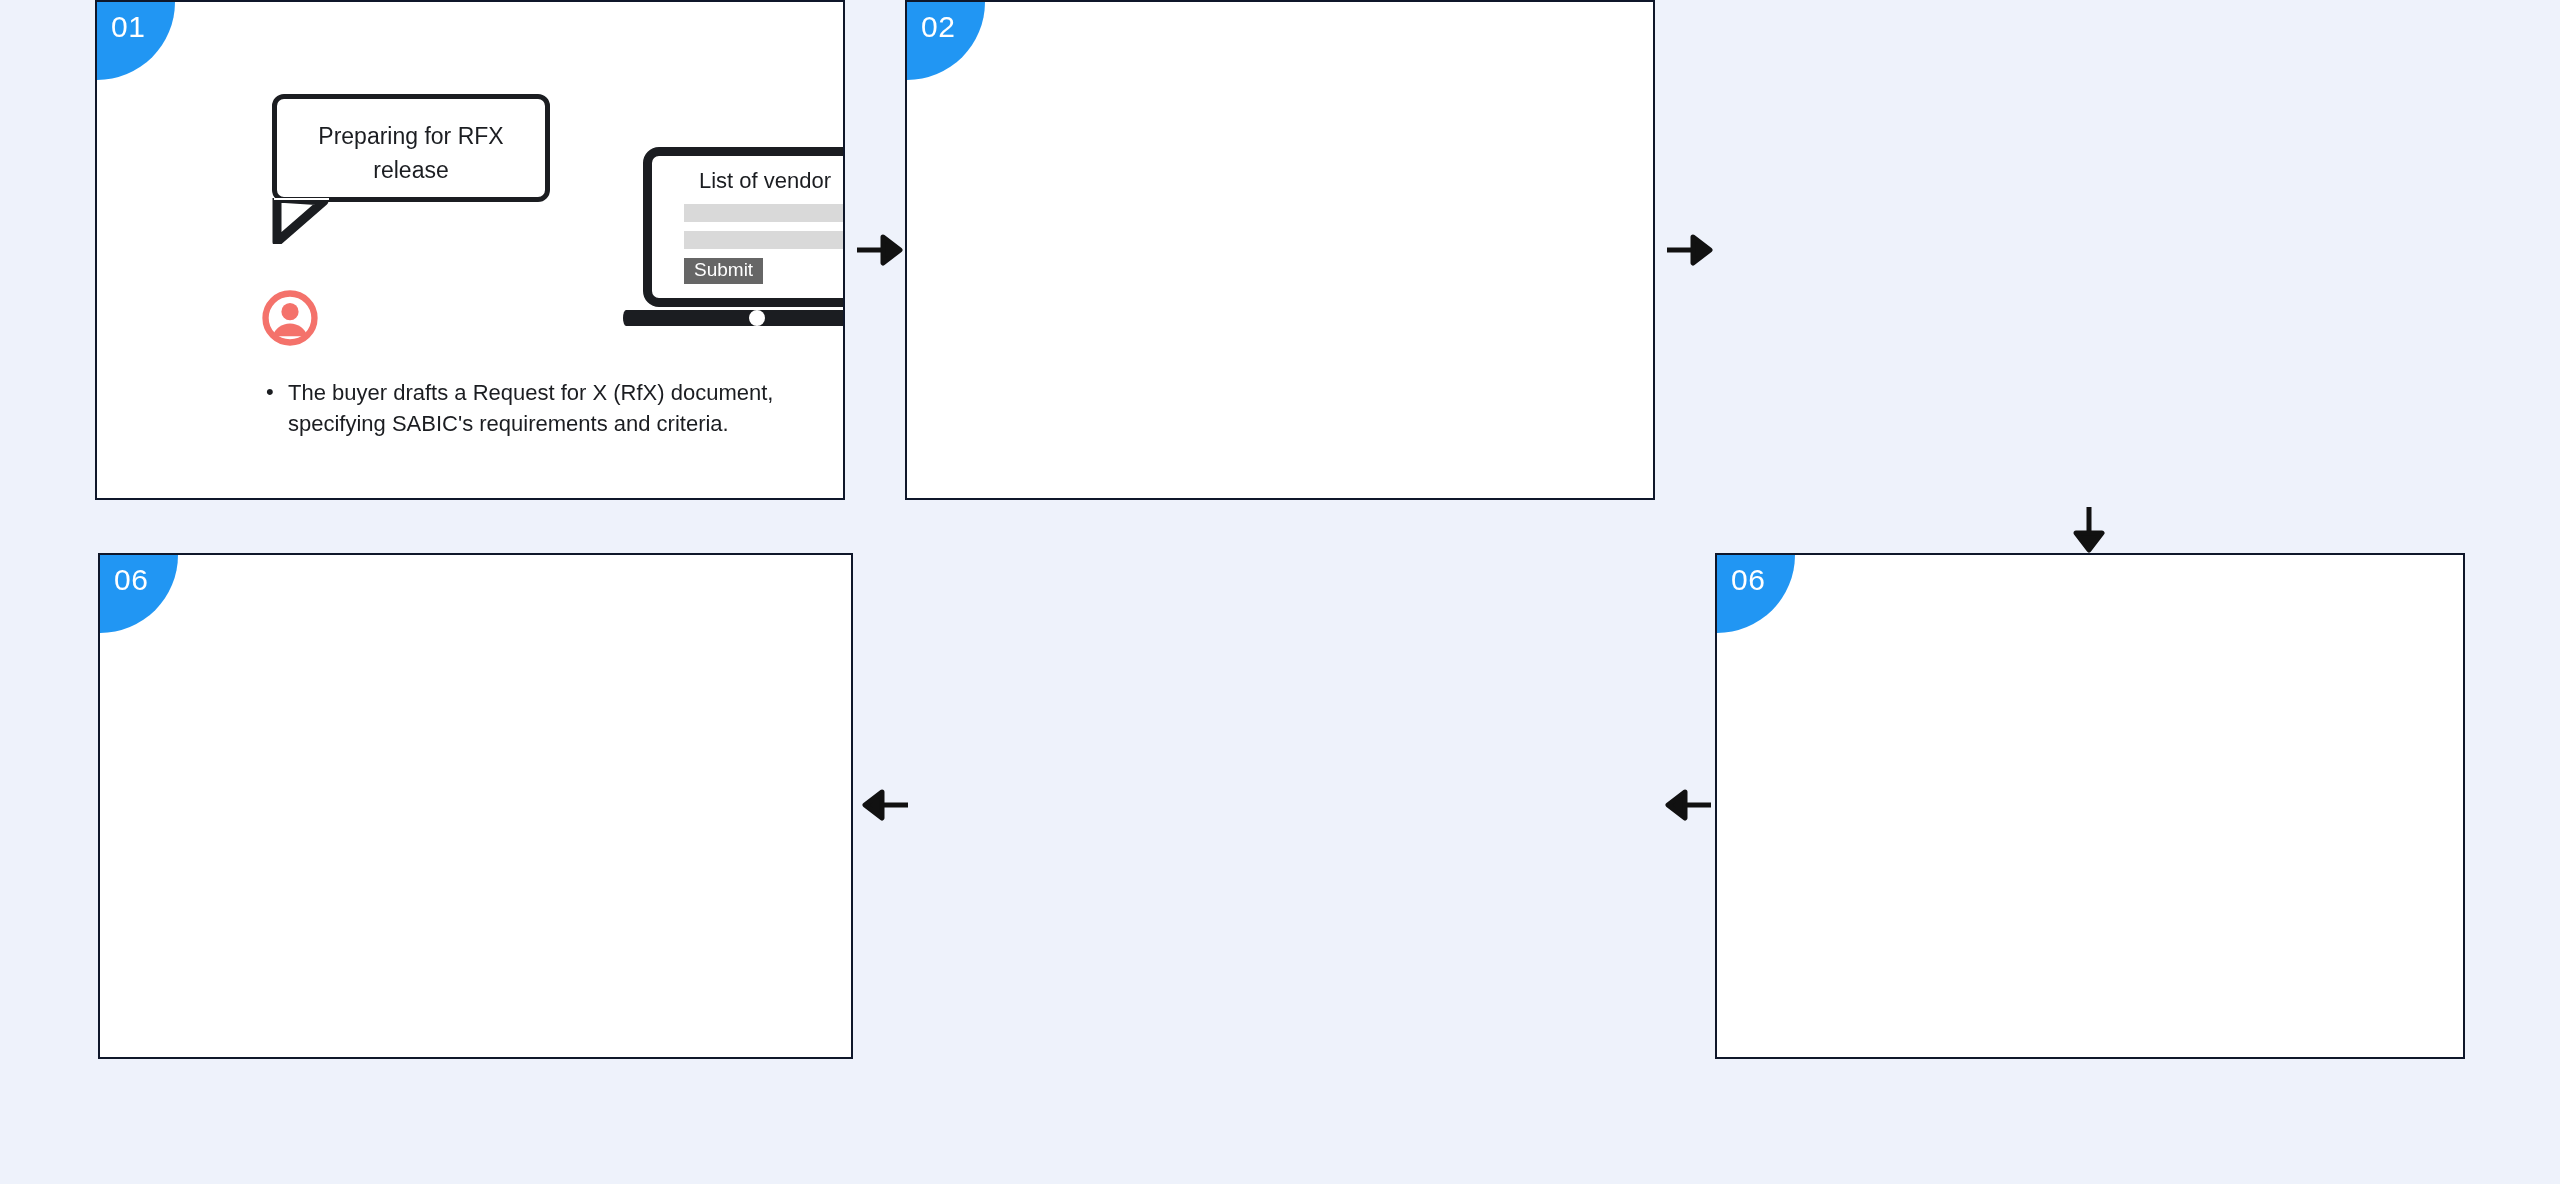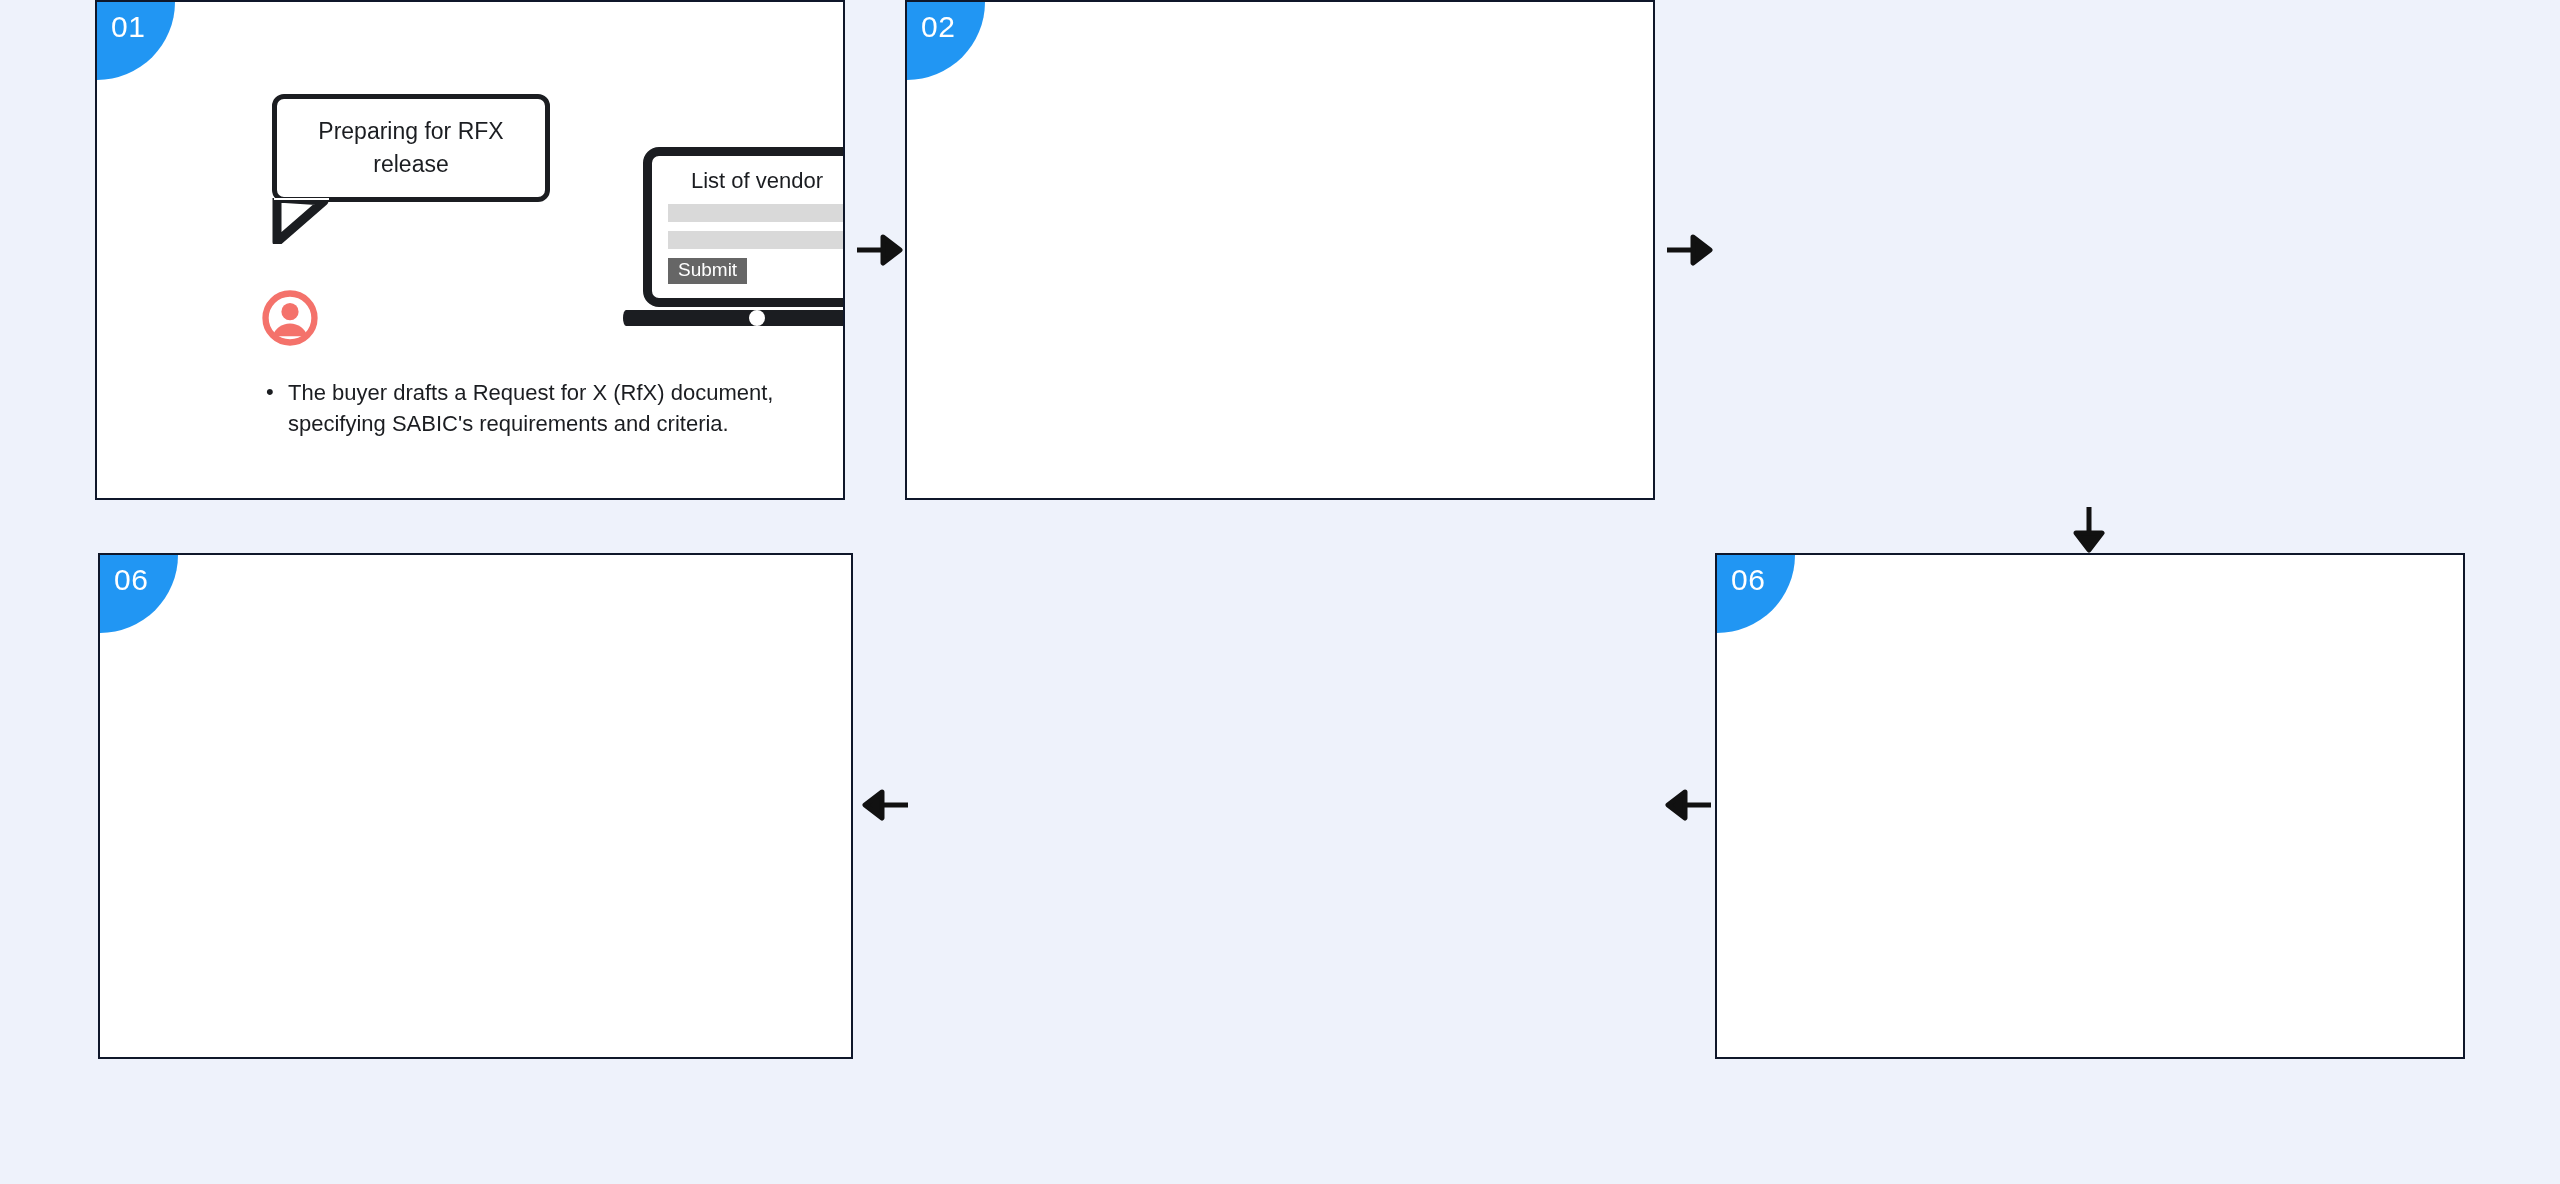--- a/index.html
+++ b/index.html
@@ -30,21 +30,21 @@
     letter-spacing: .5px;
   }
 
   
   .bubble-wrap { position: absolute; }
   .bubble {
     position: relative;
     border: 5px solid #1b1d21;
     border-radius: 12px;
     background: #fff;
-    display: flex; align-items: center; justify-content: center;
+    display: flex; align-items: flex-end; justify-content: center;
     text-align: center;
     padding: 10px 14px;
     font-size: 23px; line-height: 1.45; color: #1b1d21;
   }
   .bubble-tail {
     position: absolute; left: 0px; bottom: -42px;
     width: 60px; height: 46px;
   }
 
   
@@ -60,21 +60,21 @@
     height: 16px; background: #1b1d21;
     border-radius: 4px / 10px;
   }
   .laptop .notch {
     position: absolute; width: 16px; height: 16px;
     border-radius: 50%; background: #ffffff;
   }
   .screen-inner {
     position: absolute; left: 0; top: 0; right: 0; bottom: 0;
     display: flex; flex-direction: column; align-items: center;
-    padding: 12px 16px 0 16px;
+    padding: 12px 16px 0 32px;
   }
   .screen-title { font-size: 22px; color: #1b1d21; margin-bottom: 10px; white-space: nowrap; }
   .row-bar { width: 100%; height: 18px; background: #d9d9d9; margin-bottom: 9px; position: relative; }
   .submit-btn {
     align-self: flex-start;
     background: #666666; color:#ffffff;
     font-size: 19px; padding: 1px 10px 3px 10px;
   }
 
   

